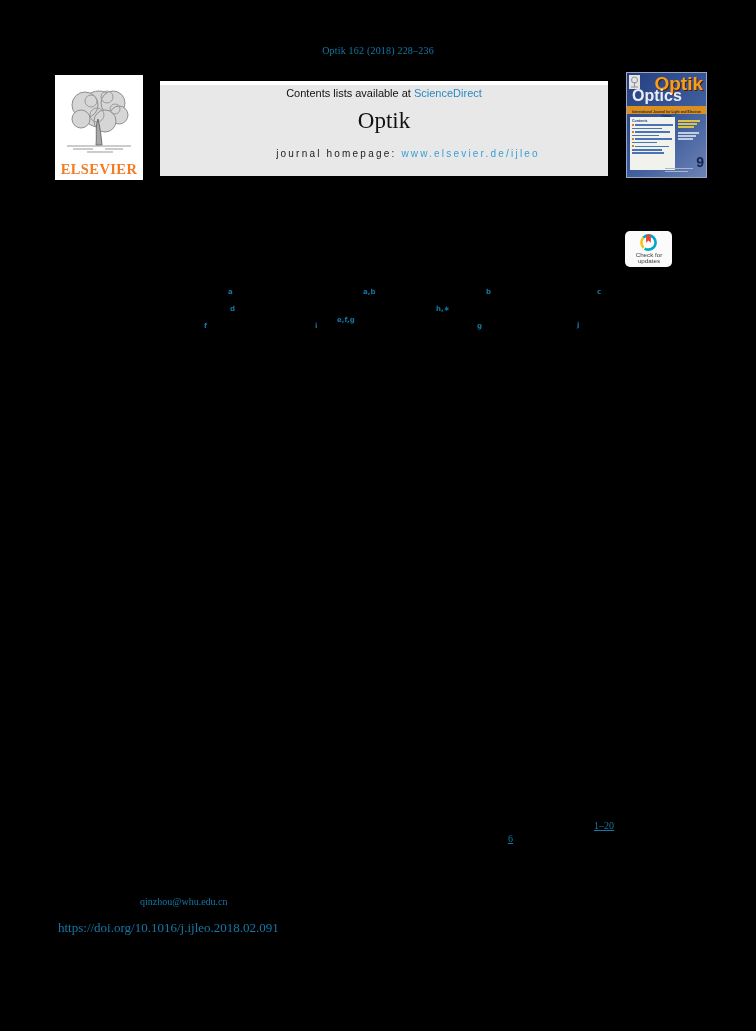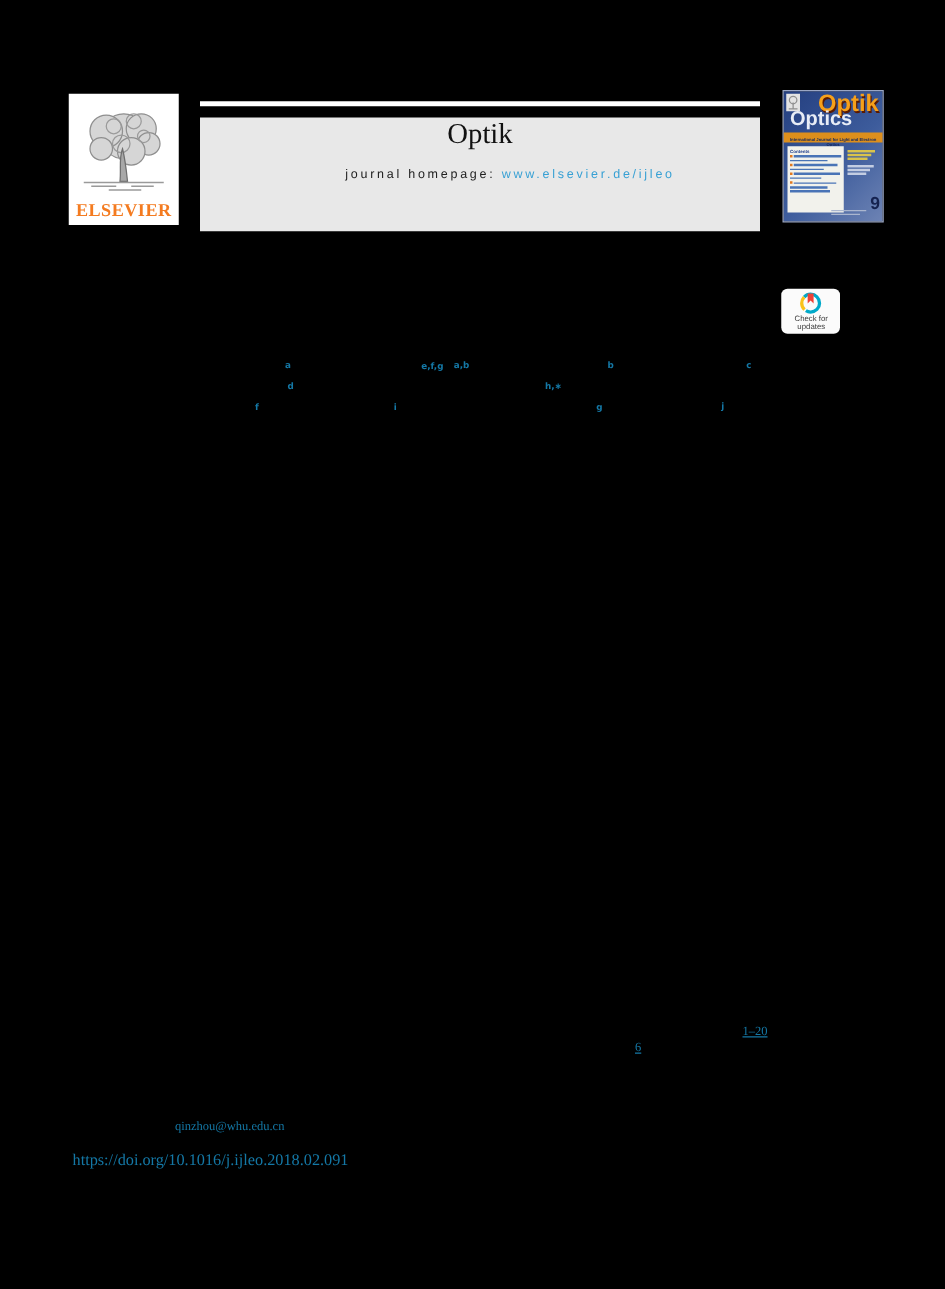--- a/index.html
+++ b/index.html
@@ -67,20 +67,21 @@
     color:#1478a6;white-space:nowrap;}
   .cite{position:absolute;font-size:10px;color:#1478a6;white-space:nowrap;text-decoration:underline;}
   .email{position:absolute;left:140px;top:896px;font-size:10px;color:#1478a6;}
   .doi{position:absolute;left:58px;top:920px;font-size:13px;color:#1478a6;}
 </style>
 </head>
 <body>
 
 <div id="page">
 
+  <div class="journal-ref">Optik 162 (2018) 228–236</div>
 
   <div class="els-box">
     <span class="els-tree">
       <svg width="76" height="80" viewBox="0 0 76 80">
         <g fill="#d6d6d6" stroke="#8f8f8f" stroke-width="1">
           <circle cx="38" cy="32" r="18"></circle>
             <circle cx="24" cy="28" r="13"></circle>
           <circle cx="52" cy="26" r="12"></circle>
             <circle cx="58" cy="38" r="9"></circle>
           <circle cx="20" cy="42" r="9"></circle>
@@ -95,20 +96,21 @@
         <path d="M35 68 C36 58 34 50 37 42 C39 50 40 58 41 68 Z" fill="#a8a8a8" stroke="#6f6f6f" stroke-width="1"></path>
         <path d="M6 69 h64 M12 72 h20 M44 72 h18 M26 75 h26" stroke="#9a9a9a" stroke-width="1.2" fill="none"></path>
       </svg>
     </span>
     <div class="els-word">ELSEVIER</div>
   </div>
 
   <div class="hdr">
     <div class="strip"></div>
     <div class="gray">
+      <div class="line1"><span>Contents lists available at </span><span class="sd">ScienceDirect</span></div>
       <div class="title">Optik</div>
       <div class="line3"><span>journal homepage: </span><span class="hp">www.elsevier.de/ijleo</span></div>
     </div>
   </div>
 
   <div class="cover">
     <div class="mini-els">
       <svg width="11" height="14" viewBox="0 0 11 14">
         <circle cx="5.5" cy="5" r="3" fill="none" stroke="#8f8f8f" stroke-width="1"></circle>
         <path d="M5.5 7 v5 M2 12 h7" stroke="#8f8f8f" stroke-width="1"></path>
@@ -180,21 +182,21 @@
       <div>Check for</div>
       <div>updates</div>
     </div>
   </div>
 
   <span class="sup" style="left:228px;top:288px">a</span>
   <span class="sup" style="left:363px;top:288px">a,b</span>
   <span class="sup" style="left:486px;top:288px">b</span>
   <span class="sup" style="left:597px;top:288px">c</span>
   <span class="sup" style="left:230px;top:305px">d</span>
-  <span class="sup" style="left:337px;top:289px">e,f,g</span>
+  <span class="sup" style="left:337px;top:316px">e,f,g</span>
   <span class="sup" style="left:436px;top:305px">h,∗</span>
   <span class="sup" style="left:204px;top:322px">f</span>
   <span class="sup" style="left:315px;top:322px">i</span>
   <span class="sup" style="left:477px;top:322px">g</span>
   <span class="sup" style="left:577px;top:321px">j</span>
 
   <span class="cite" style="left:594px;top:820px">1–20</span>
   <span class="cite" style="left:508px;top:833px">6</span>
 
   <span class="email">qinzhou@whu.edu.cn</span>

